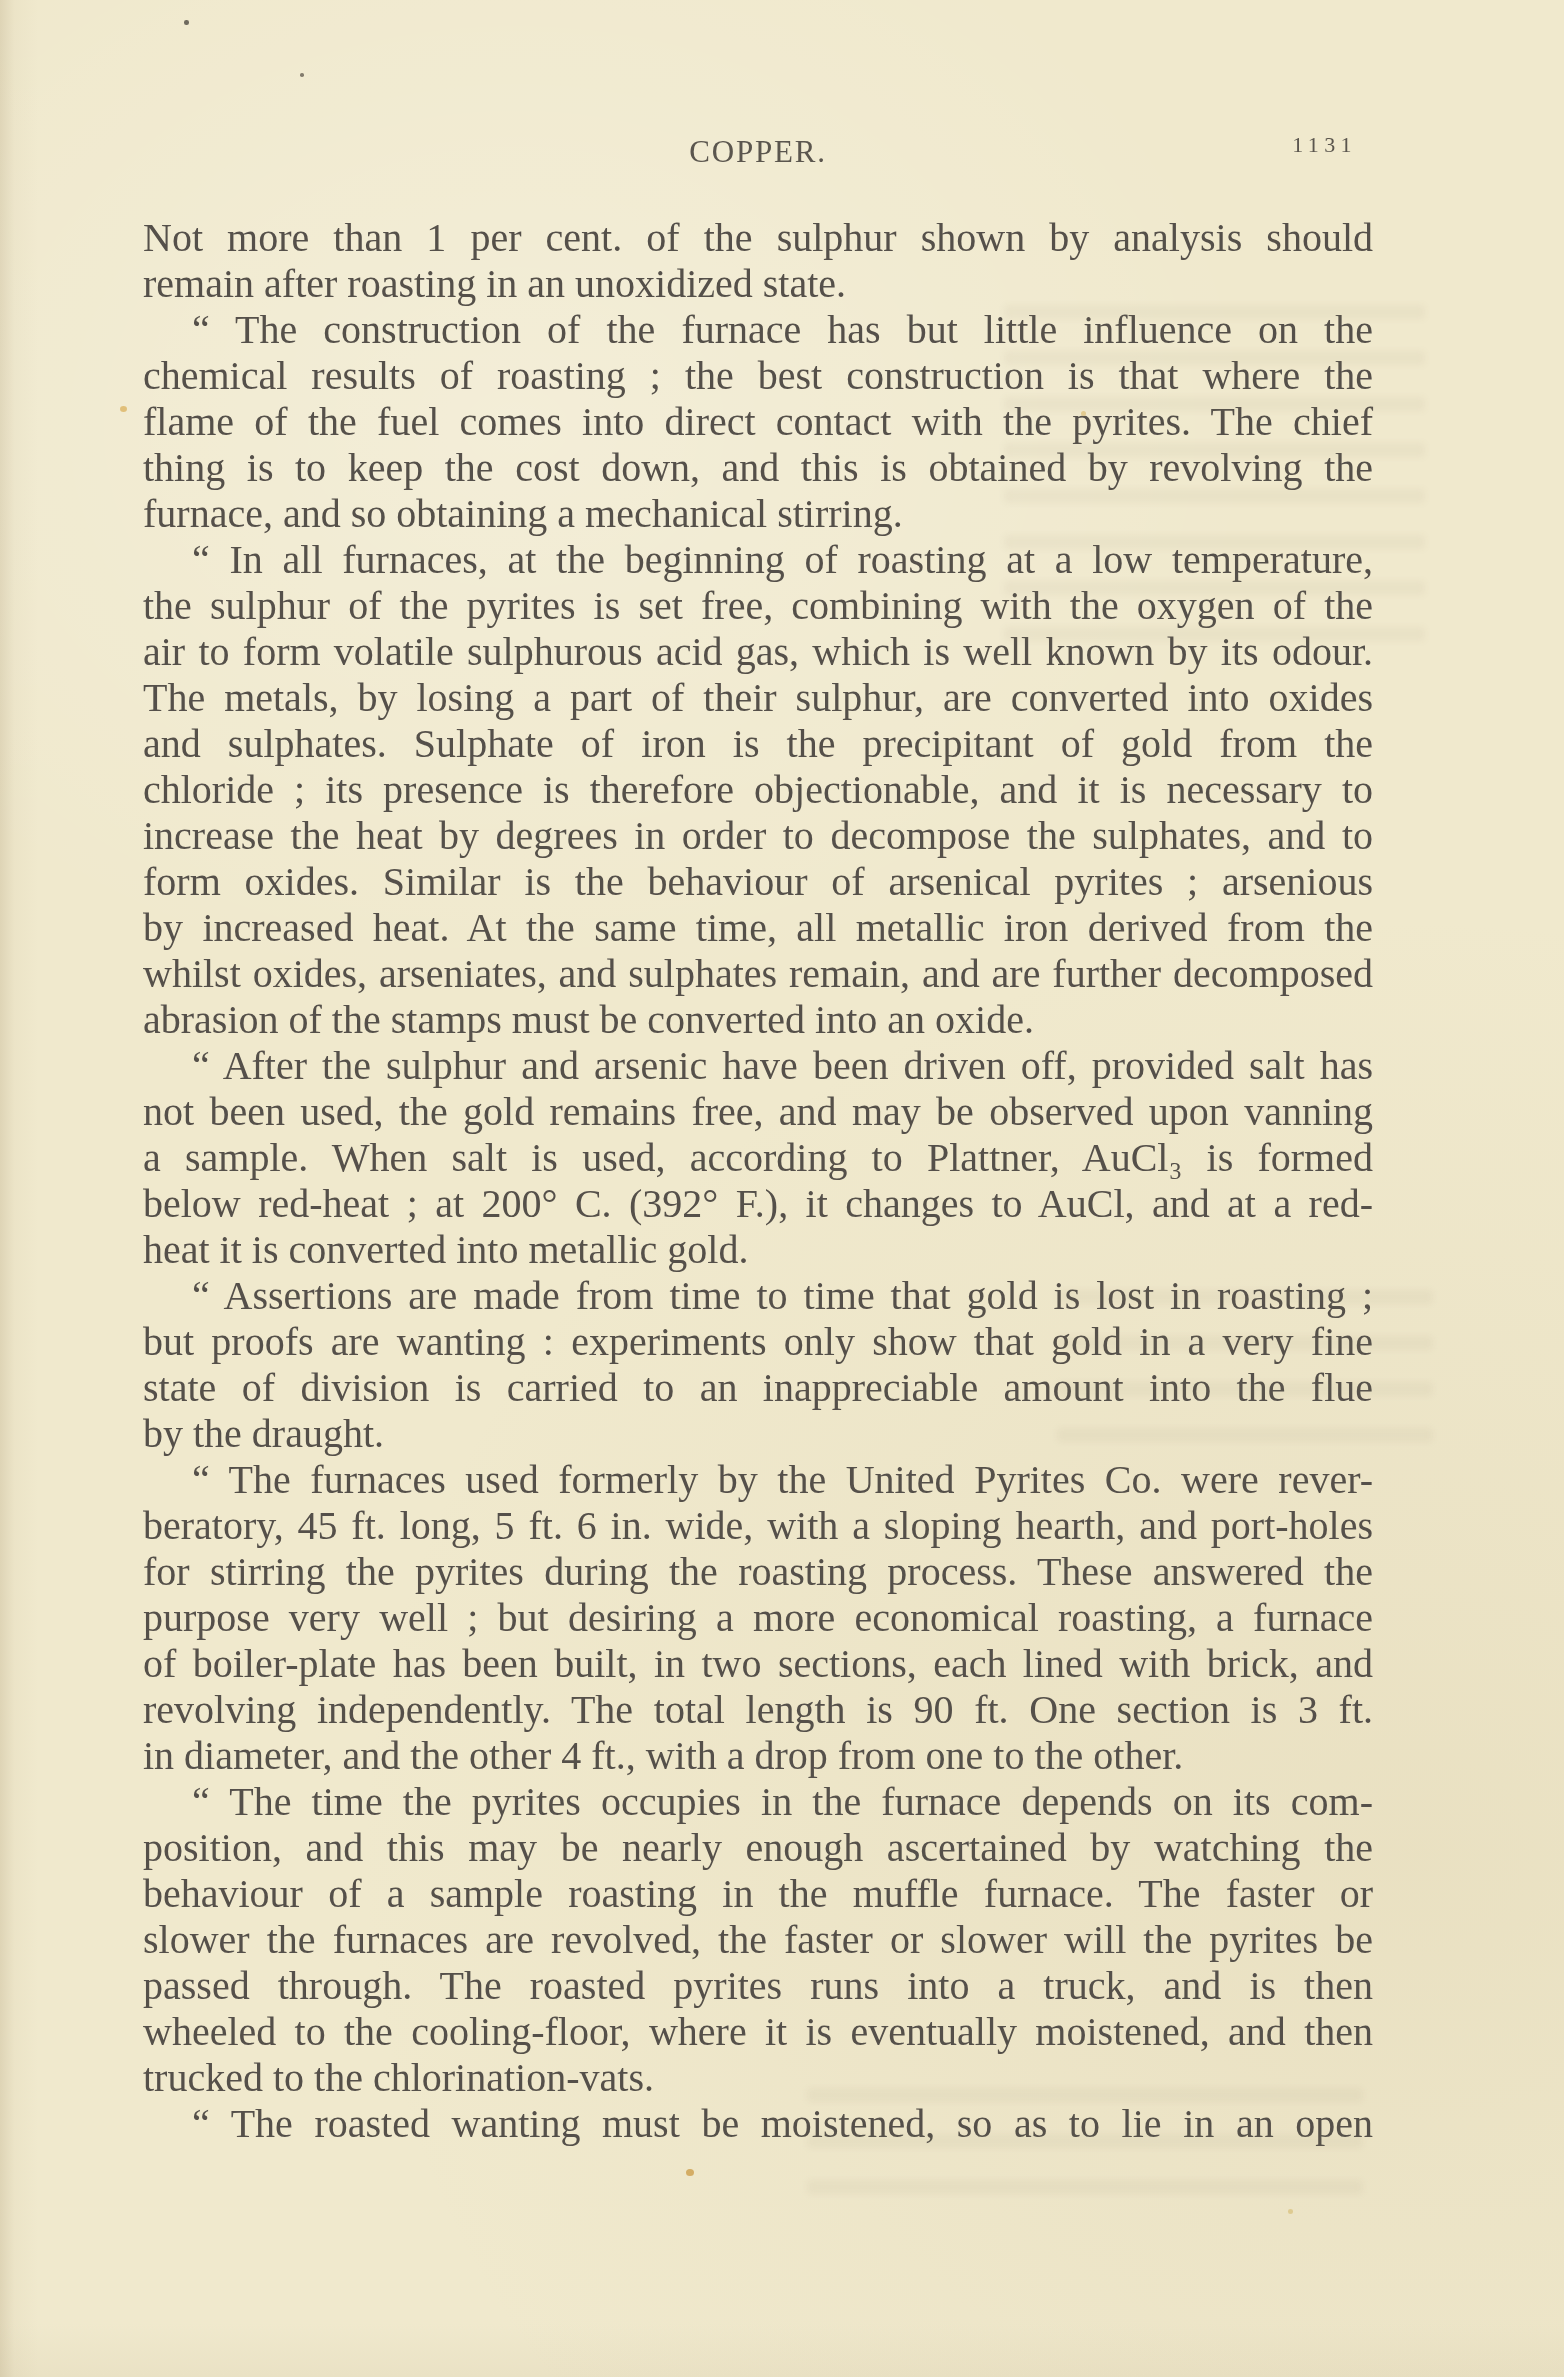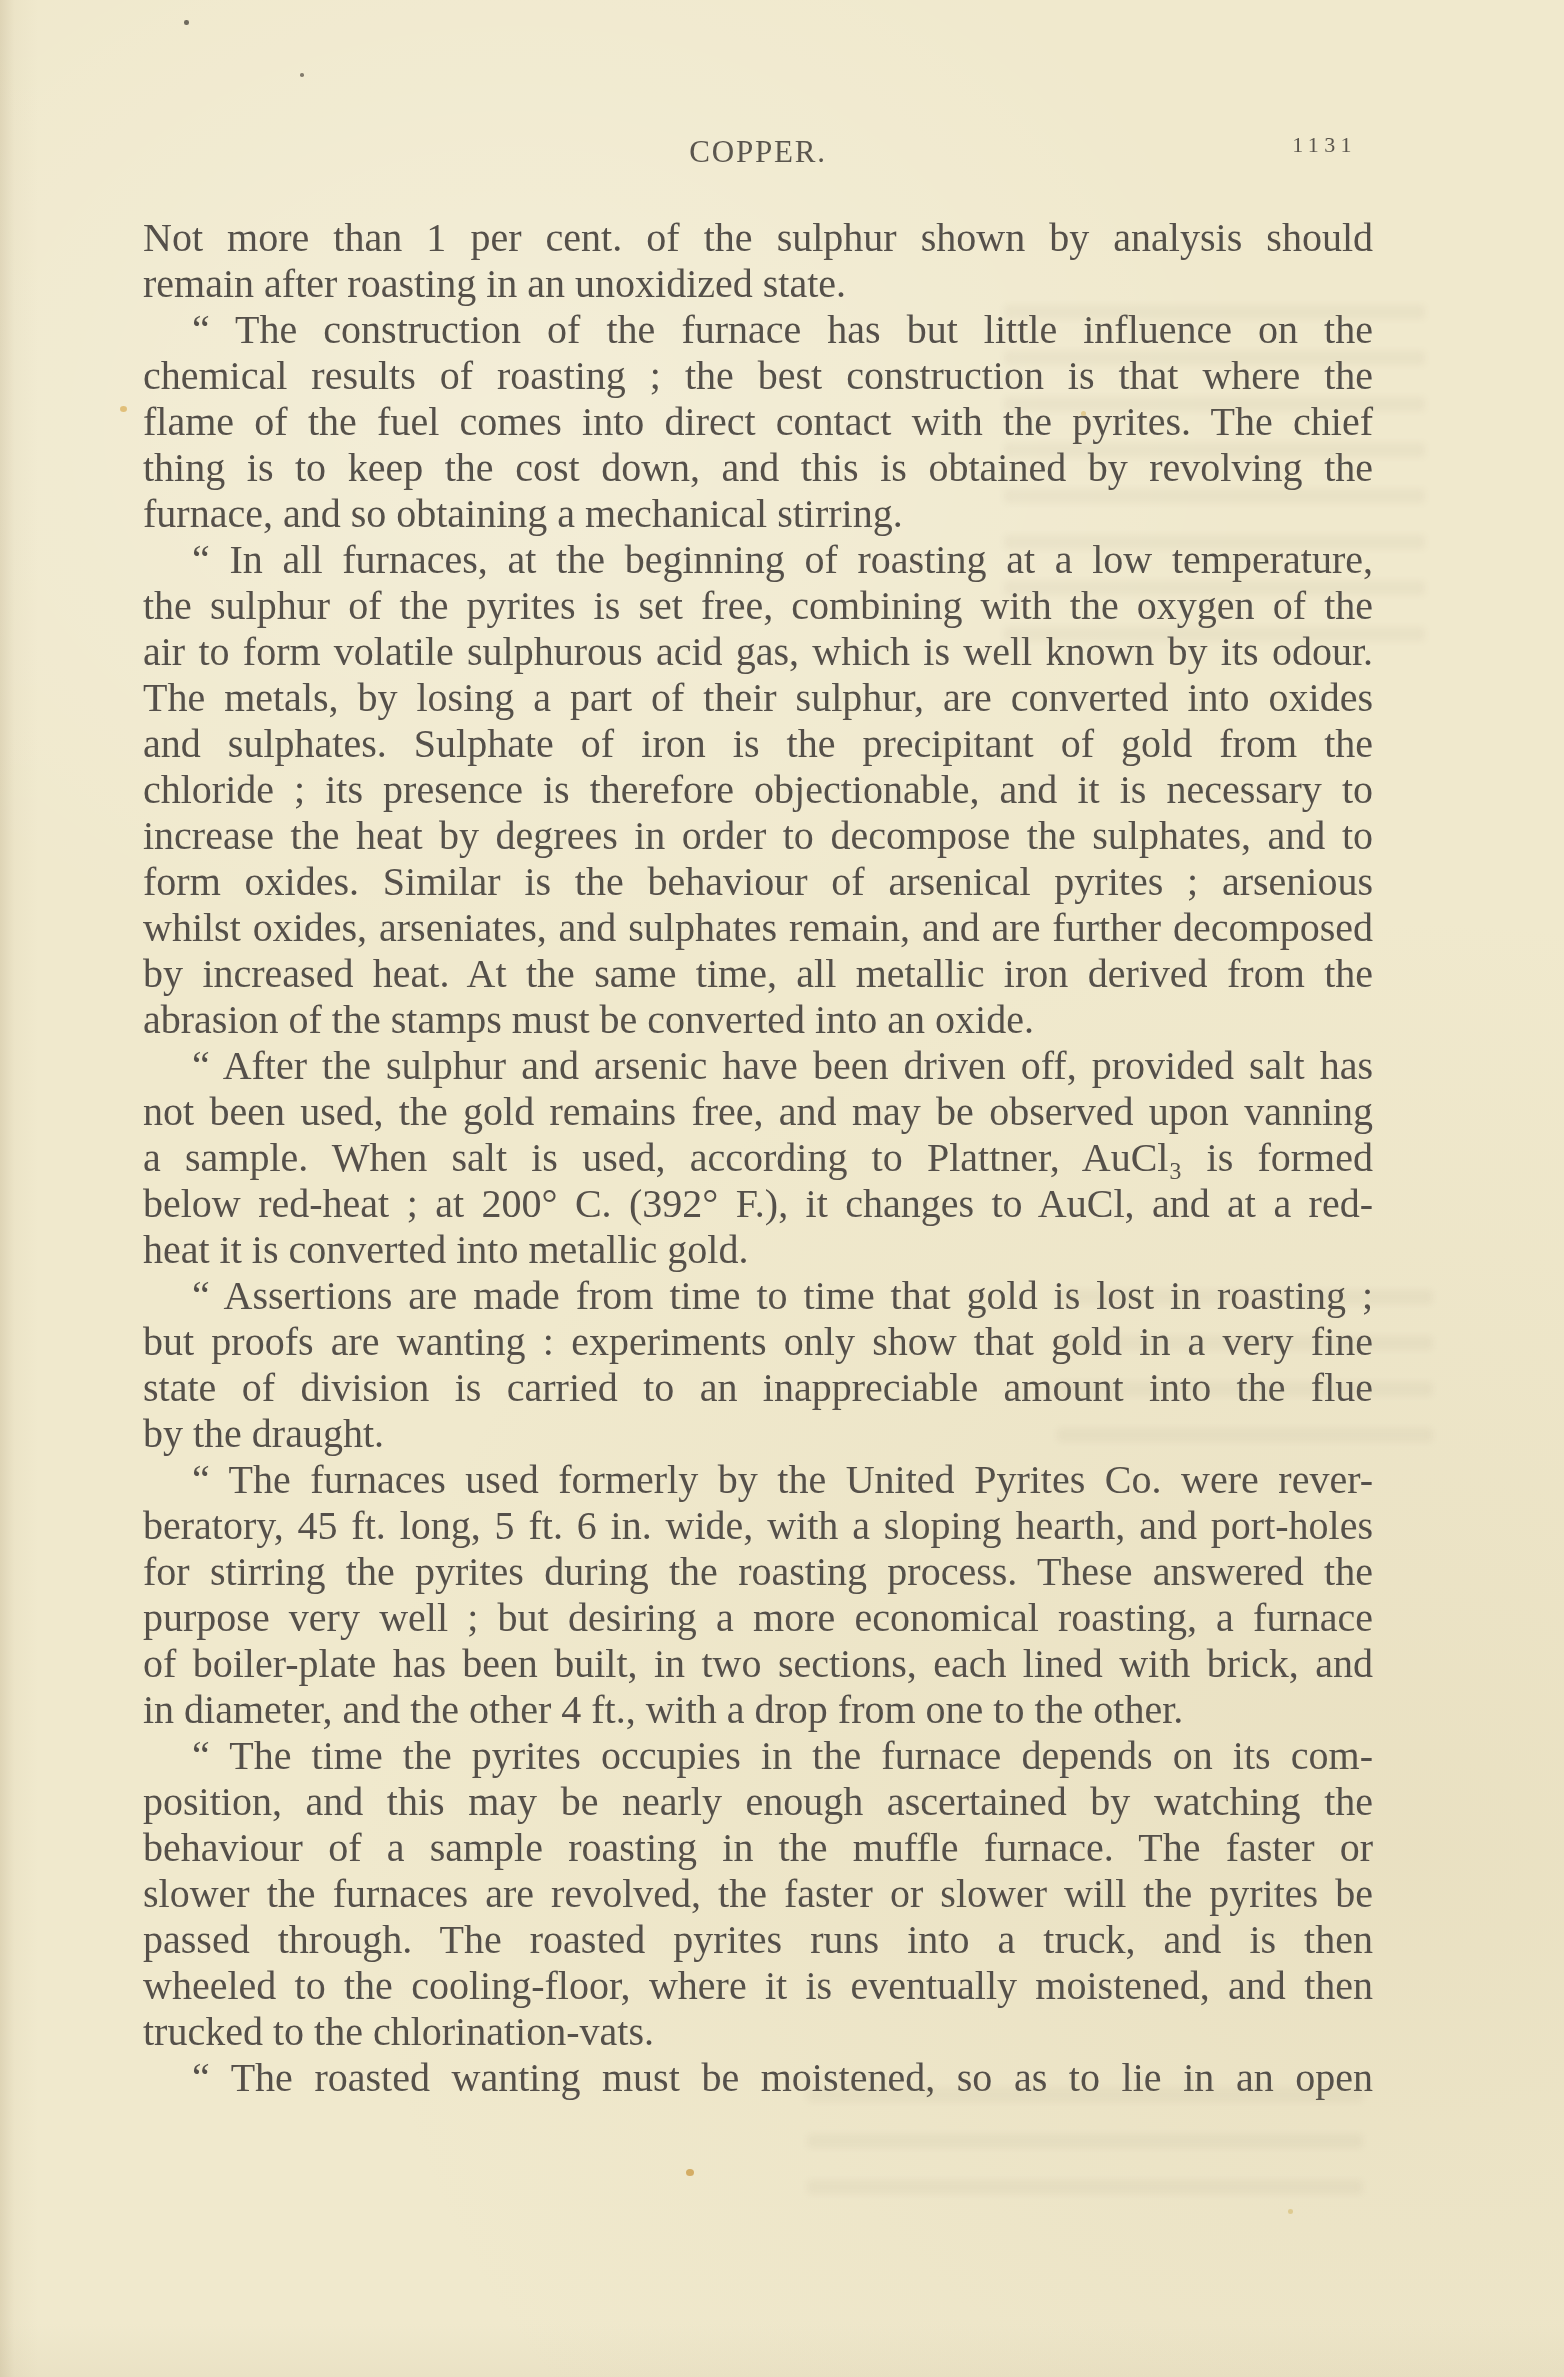--- a/index.html
+++ b/index.html
@@ -112,37 +112,38 @@
       <div class="line">thing is to keep the cost down, and this is obtained by revolving the</div>
       <div class="line last">furnace, and so obtaining a mechanical stirring.</div>
       <div class="line indent">“ In all furnaces, at the beginning of roasting at a low temperature,</div>
       <div class="line">the sulphur of the pyrites is set free, combining with the oxygen of the</div>
       <div class="line">air to form volatile sulphurous acid gas, which is well known by its odour.</div>
       <div class="line">The metals, by losing a part of their sulphur, are converted into oxides</div>
       <div class="line">and sulphates. Sulphate of iron is the precipitant of gold from the</div>
       <div class="line">chloride ; its presence is therefore objectionable, and it is necessary to</div>
       <div class="line">increase the heat by degrees in order to decompose the sulphates, and to</div>
       <div class="line">form oxides. Similar is the behaviour of arsenical pyrites ; arsenious</div>
+      <div class="line">by increased heat. At the same time, all metallic iron derived from the</div>
       <div class="line">whilst oxides, arseniates, and sulphates remain, and are further decomposed</div>
-      <div class="line">by increased heat. At the same time, all metallic iron derived from the</div>
       <div class="line last">abrasion of the stamps must be converted into an oxide.</div>
       <div class="line indent">“ After the sulphur and arsenic have been driven off, provided salt has</div>
       <div class="line">not been used, the gold remains free, and may be observed upon vanning</div>
       <div class="line">a sample. When salt is used, according to Plattner, AuCl₃ is formed</div>
       <div class="line">below red-heat ; at 200° C. (392° F.), it changes to AuCl, and at a red-</div>
       <div class="line last">heat it is converted into metallic gold.</div>
       <div class="line indent">“ Assertions are made from time to time that gold is lost in roasting ;</div>
       <div class="line">but proofs are wanting : experiments only show that gold in a very fine</div>
       <div class="line">state of division is carried to an inappreciable amount into the flue</div>
       <div class="line last">by the draught.</div>
       <div class="line indent">“ The furnaces used formerly by the United Pyrites Co. were rever-</div>
       <div class="line">beratory, 45 ft. long, 5 ft. 6 in. wide, with a sloping hearth, and port-holes</div>
       <div class="line">for stirring the pyrites during the roasting process. These answered the</div>
       <div class="line">purpose very well ; but desiring a more economical roasting, a furnace</div>
       <div class="line">of boiler-plate has been built, in two sections, each lined with brick, and</div>
+      <div class="line">revolving independently. The total length is 90 ft. One section is 3 ft.</div>
       <div class="line last">in diameter, and the other 4 ft., with a drop from one to the other.</div>
       <div class="line indent">“ The time the pyrites occupies in the furnace depends on its com-</div>
       <div class="line">position, and this may be nearly enough ascertained by watching the</div>
       <div class="line">behaviour of a sample roasting in the muffle furnace. The faster or</div>
       <div class="line">slower the furnaces are revolved, the faster or slower will the pyrites be</div>
       <div class="line">passed through. The roasted pyrites runs into a truck, and is then</div>
       <div class="line">wheeled to the cooling-floor, where it is eventually moistened, and then</div>
       <div class="line last">trucked to the chlorination-vats.</div>
       <div class="line indent">“ The roasted wanting must be moistened, so as to lie in an open</div>
     </div>

